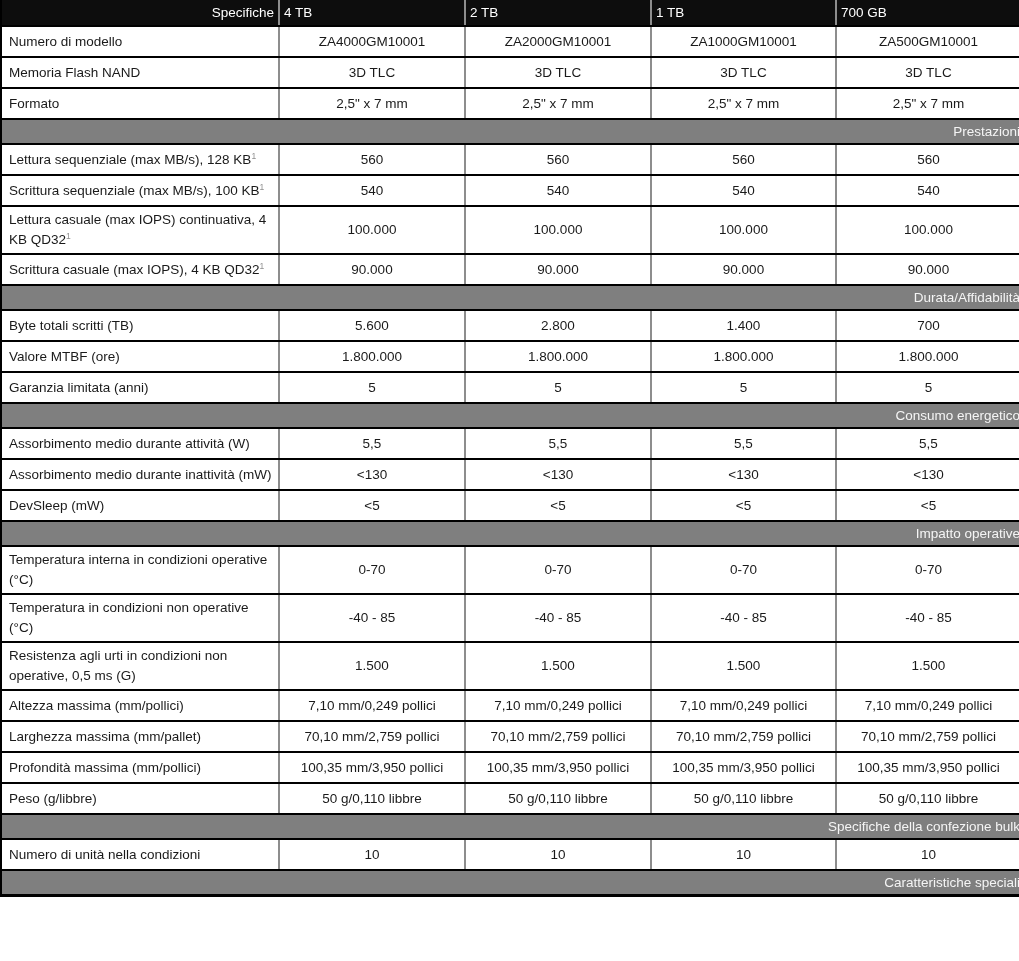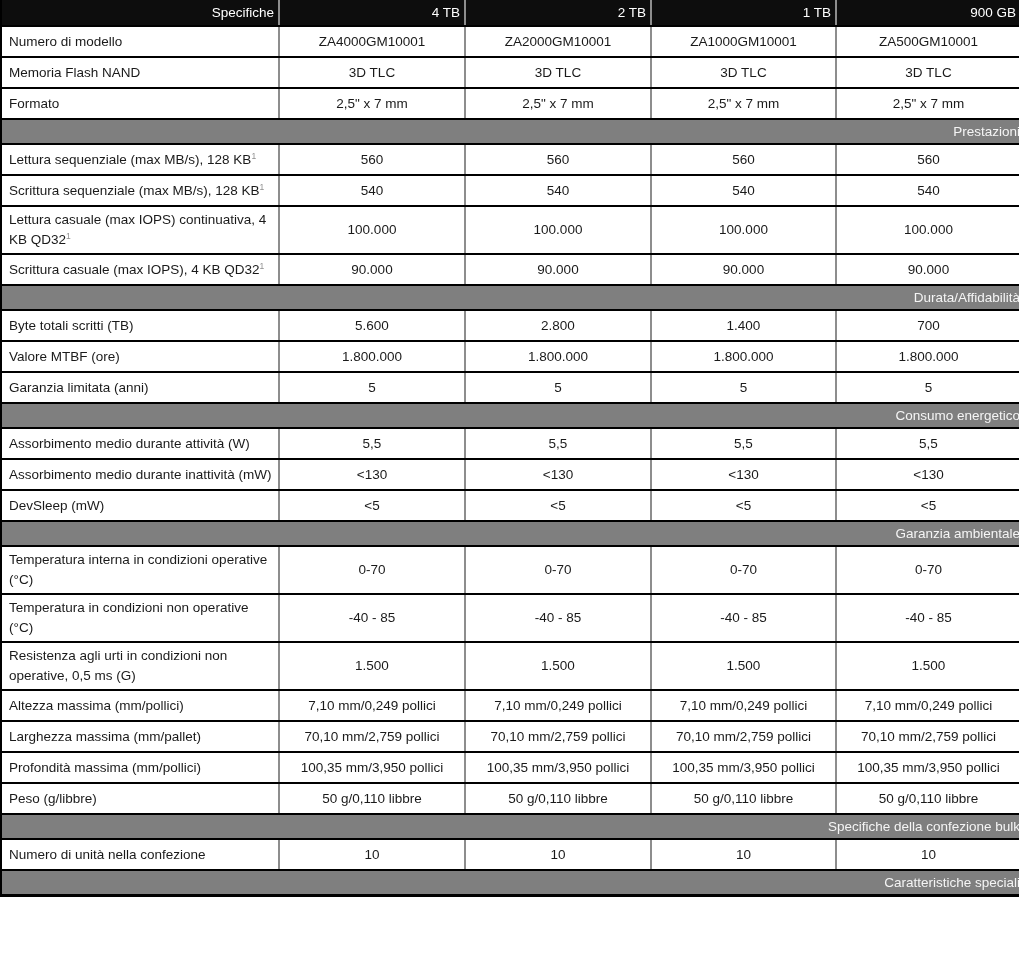--- a/index.html
+++ b/index.html
@@ -38,21 +38,21 @@
     font-weight: normal;
     height: 25px;
     border-bottom: 2px solid var(--row-border);
     padding: 0 4px;
   }
   tr.head-row th.col-label {
     text-align: right;
     padding-left: 7px;
   }
   tr.head-row th.col-size {
-    text-align: right;
+    text-align: left;
     border-left: 2px solid var(--col-divider);
     margin-top: 9px;
   }
   
   tr.section-row td {
     background: var(--section-bg);
     color: var(--section-text);
     text-align: right;
     height: 23px;
     padding: 0 0 0 7px;
@@ -95,21 +95,21 @@
     <col style="width:186px">
     <col style="width:185px">
     <col style="width:184px">
   </colgroup>
   <thead>
       <tr class="head-row">
         <th class="col-label">Specifiche</th>
         <th class="col-size">4 TB</th>
         <th class="col-size">2 TB</th>
         <th class="col-size">1 TB</th>
-        <th class="col-size">900 GB</th>
+        <th class="col-size">700 GB</th>
       </tr>
     </thead>
   <tbody>
       <tr class="data-row">
         <td class="cell-label"><span>Numero di modello</span></td>
         <td class="cell-value">ZA4000GM10001</td>
         <td class="cell-value">ZA2000GM10001</td>
         <td class="cell-value">ZA1000GM10001</td>
         <td class="cell-value">ZA500GM10001</td>
       </tr>
@@ -131,21 +131,21 @@
         <td colspan="5">Prestazioni</td>
       </tr>
       <tr class="data-row">
         <td class="cell-label"><span>Lettura sequenziale (max MB/s), 128 KB</span><sup class="footnote-ref">1</sup></td>
         <td class="cell-value">560</td>
         <td class="cell-value">560</td>
         <td class="cell-value">560</td>
         <td class="cell-value">560</td>
       </tr>
       <tr class="data-row">
-        <td class="cell-label"><span>Scrittura sequenziale (max MB/s), 128 KB</span><sup class="footnote-ref">1</sup></td>
+        <td class="cell-label"><span>Scrittura sequenziale (max MB/s), 100 KB</span><sup class="footnote-ref">1</sup></td>
         <td class="cell-value">540</td>
         <td class="cell-value">540</td>
         <td class="cell-value">540</td>
         <td class="cell-value">540</td>
       </tr>
       <tr class="data-row">
         <td class="cell-label"><span>Lettura casuale (max IOPS) continuativa, 4 KB QD32</span><sup class="footnote-ref">1</sup></td>
         <td class="cell-value">100.000</td>
         <td class="cell-value">100.000</td>
         <td class="cell-value">100.000</td>
@@ -200,21 +200,21 @@
         <td class="cell-value">&lt;130</td>
       </tr>
       <tr class="data-row">
         <td class="cell-label"><span>DevSleep (mW)</span></td>
         <td class="cell-value">&lt;5</td>
         <td class="cell-value">&lt;5</td>
         <td class="cell-value">&lt;5</td>
         <td class="cell-value">&lt;5</td>
       </tr>
       <tr class="section-row">
-        <td colspan="5">Garanzia ambientale</td>
+        <td colspan="5">Impatto operative</td>
       </tr>
       <tr class="data-row">
         <td class="cell-label"><span>Temperatura interna in condizioni operative (°C)</span></td>
         <td class="cell-value">0-70</td>
         <td class="cell-value">0-70</td>
         <td class="cell-value">0-70</td>
         <td class="cell-value">0-70</td>
       </tr>
       <tr class="data-row">
         <td class="cell-label"><span>Temperatura in condizioni non operative (°C)</span></td>
@@ -255,21 +255,21 @@
         <td class="cell-label"><span>Peso (g/libbre)</span></td>
         <td class="cell-value">50 g/0,110 libbre</td>
         <td class="cell-value">50 g/0,110 libbre</td>
         <td class="cell-value">50 g/0,110 libbre</td>
         <td class="cell-value">50 g/0,110 libbre</td>
       </tr>
       <tr class="section-row">
         <td colspan="5">Specifiche della confezione bulk</td>
       </tr>
       <tr class="data-row">
-        <td class="cell-label"><span>Numero di unità nella confezione</span></td>
+        <td class="cell-label"><span>Numero di unità nella condizioni</span></td>
         <td class="cell-value">10</td>
         <td class="cell-value">10</td>
         <td class="cell-value">10</td>
         <td class="cell-value">10</td>
       </tr>
       <tr class="section-row">
         <td colspan="5">Caratteristiche speciali</td>
       </tr>
     </tbody>
 </table>

